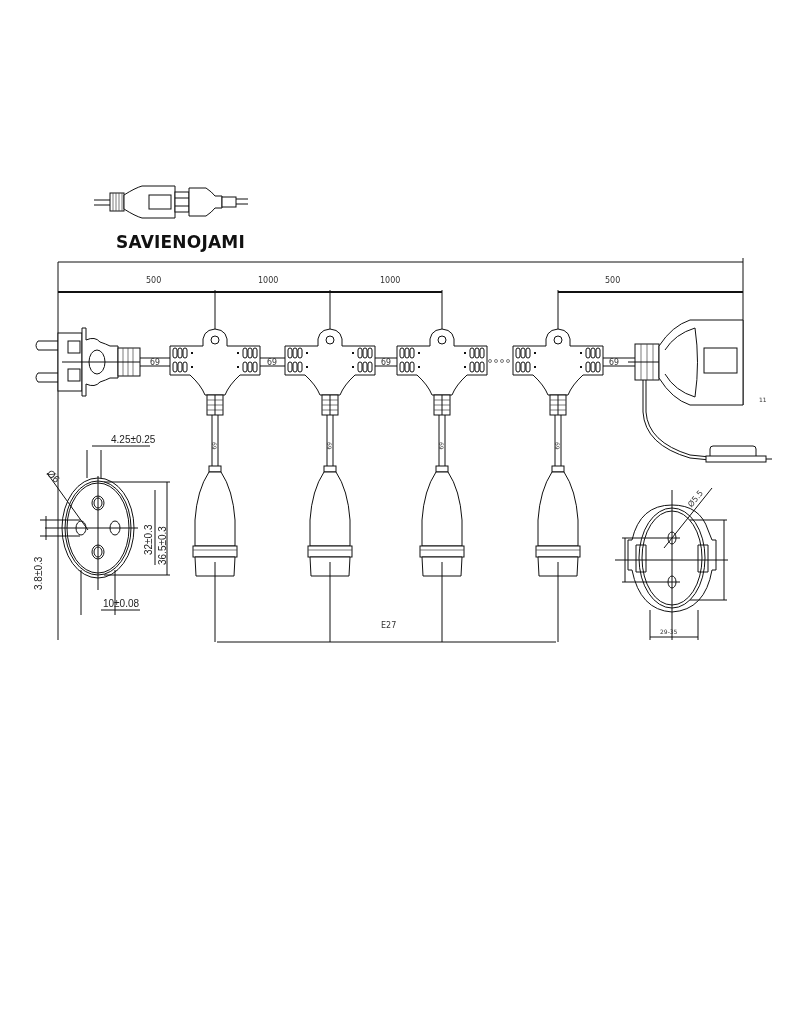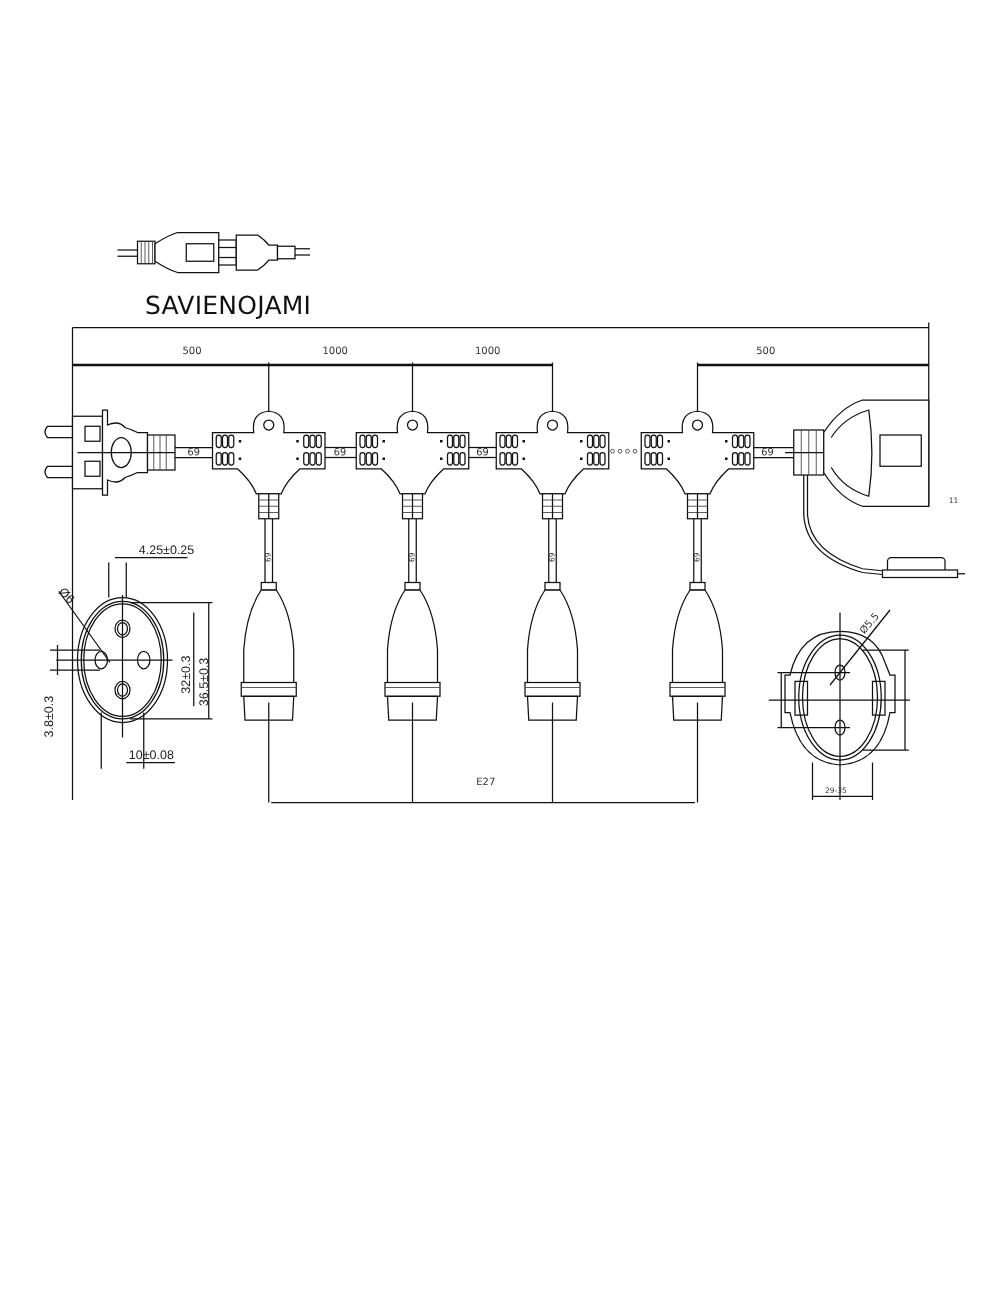--- a/index.html
+++ b/index.html
@@ -1,17 +1,17 @@
 <!DOCTYPE html>
 <html><head>
 <meta charset="utf-8">
 <style>
   html, body { margin: 0; padding: 0; background: #ffffff; }
   body { width: 800px; height: 1035px; position: relative; overflow: hidden; font-family: "Liberation Sans", sans-serif; }
-  .title { position: absolute; left: 116px; top: 232px; font-family: "DejaVu Sans", sans-serif; font-weight: normal; font-size: 20px; color: #111; letter-spacing: 0.2px; }
+  .title { position: absolute; left: 116px; top: 232px; font-family: "DejaVu Sans", sans-serif; font-weight: bold; font-size: 17px; color: #111; letter-spacing: 0.2px; }
   svg { position: absolute; left: 0; top: 0; }
   .dim-text { font-family: "DejaVu Sans", sans-serif; font-size: 8px; fill: #333; }
   .dim-text-sm { font-family: "DejaVu Sans", sans-serif; font-size: 6px; fill: #333; }
   .dim-text-md { font-family: "Liberation Sans", sans-serif; font-size: 10px; fill: #222; }
   .ln { stroke: #111; fill: none; stroke-width: 1; }
   .ln-thick { stroke: #111; fill: none; stroke-width: 2; }
   .ln-thin { stroke: #444; fill: none; stroke-width: 0.7; }
   .fill-w { fill: #fff; stroke: #111; stroke-width: 1; }
 </style>
 </head>

